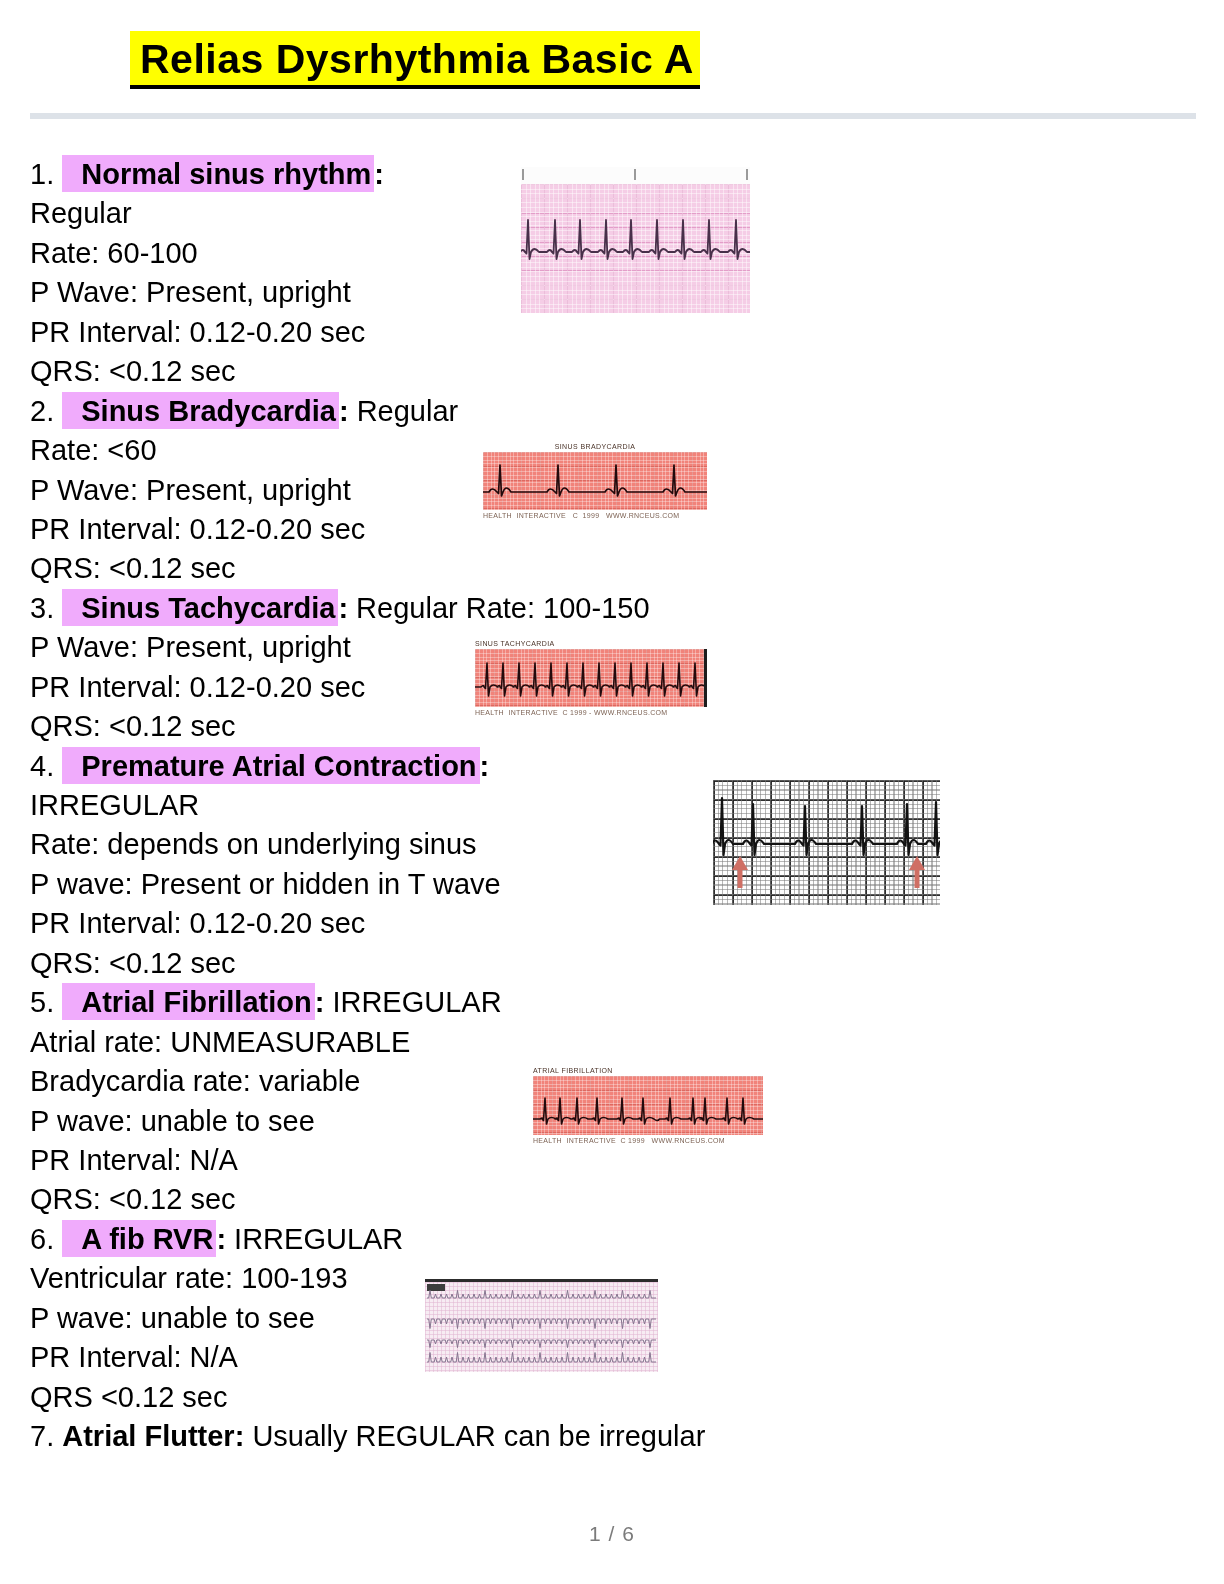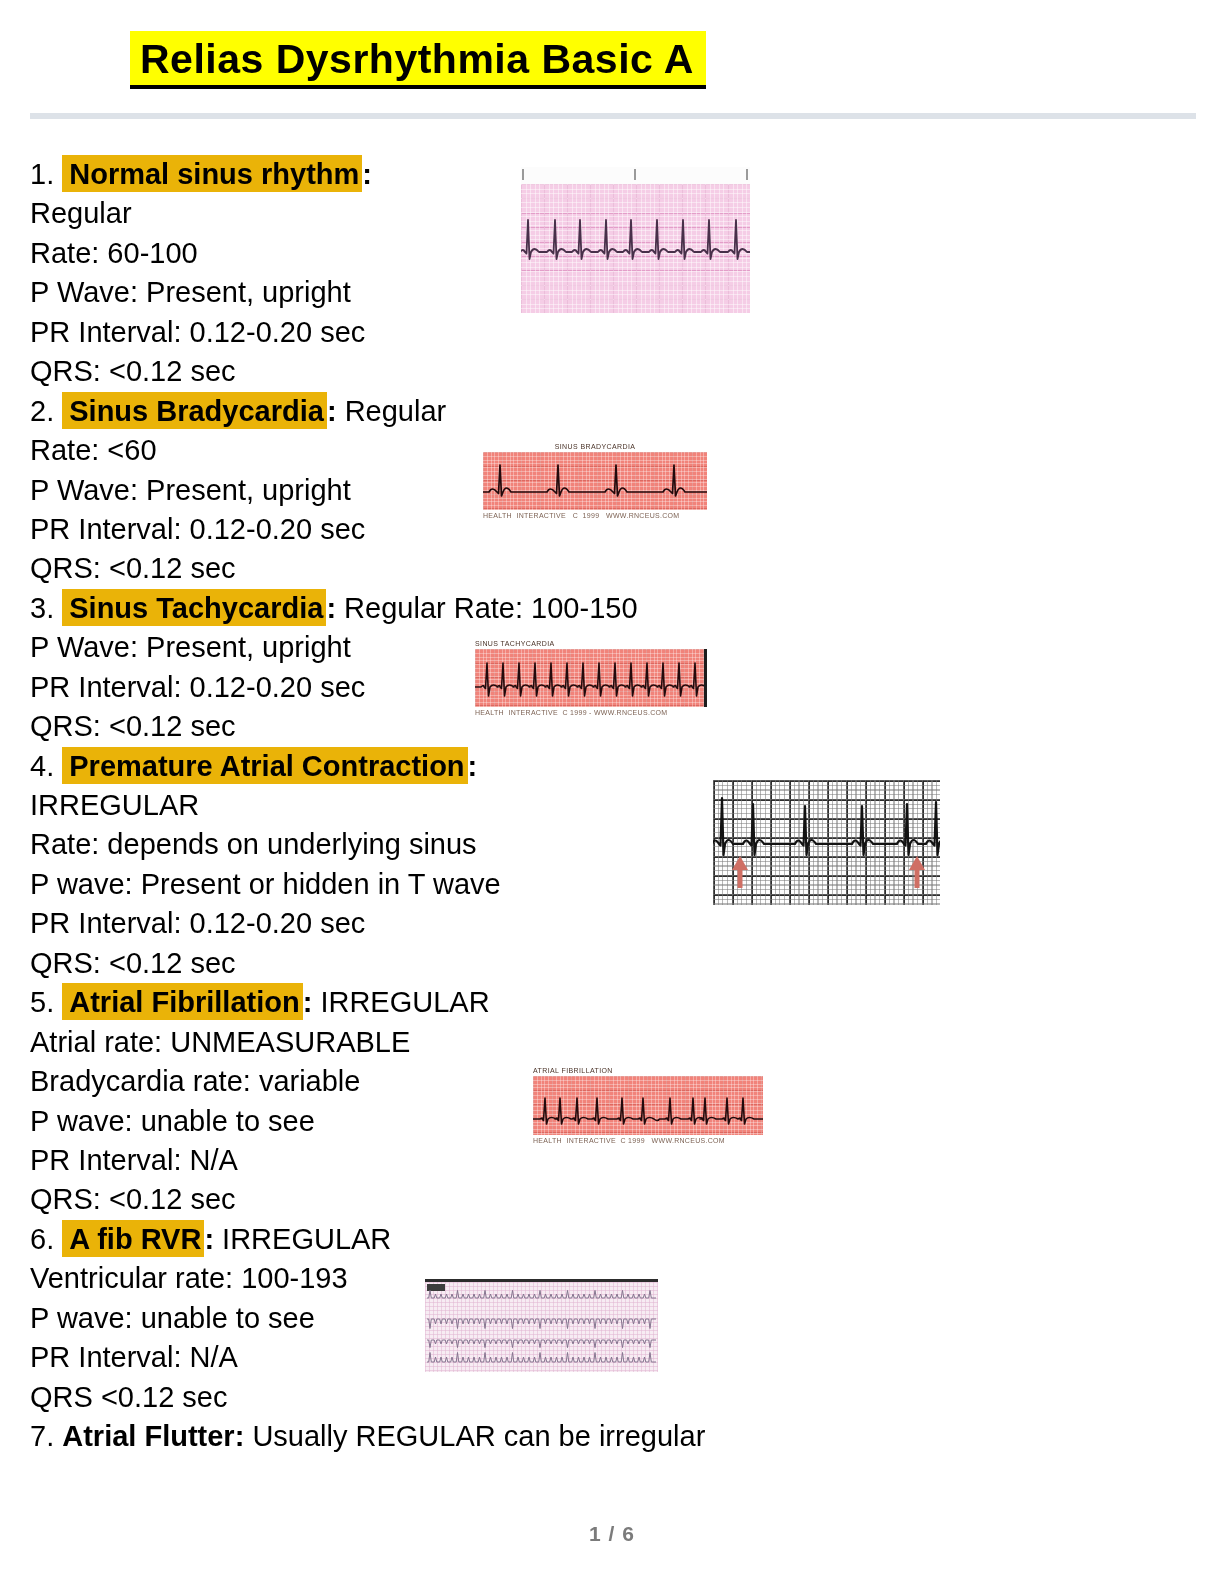--- a/index.html
+++ b/index.html
@@ -1,27 +1,27 @@
 <!DOCTYPE html>
 <html><head>
 <meta charset="utf-8">
 <style>
   html,body{margin:0;padding:0;background:#ffffff;}
   .page{position:relative;width:1224px;height:1584px;background:#ffffff;overflow:hidden;
         font-family:"Liberation Sans",sans-serif;color:#000;}
   .title-wrap{position:absolute;left:130px;top:36px;}
-  .title{font-size:41px;font-weight:bold;background:#ffff00;padding:5px 12px 3px 10px;
+  .title{font-size:41px;font-weight:bold;background:#ffff00;padding:5px 6px 3px 10px;
          border-bottom:4px solid #000;letter-spacing:0.5px;white-space:pre;}
   .divider{position:absolute;left:30px;right:28px;top:113px;height:6px;background:#dde2e8;}
   .content{position:absolute;left:30px;top:155px;width:900px;}
   .ln{height:39.45px;line-height:39.45px;font-size:29px;white-space:pre;}
   .b{font-weight:bold;}
-  .hl{background:#eab308;font-weight:bold;padding:3px 3px 2px 7px;}
+  .hl{background:#f0abfc;font-weight:bold;padding:3px 3px 2px 19px;}
   .footer{position:absolute;left:0;top:1522px;width:1224px;text-align:center;
-          font-size:21px;color:#7b7b7b;letter-spacing:1px;font-weight:bold;}
+          font-size:21px;color:#7b7b7b;letter-spacing:1px;}
 
   .fig{position:absolute;}
   .mini-label{font-size:7px;line-height:11px;color:#4a3328;letter-spacing:0.4px;white-space:pre;}
   .mini-credit{font-size:7px;line-height:12px;color:#7d6355;letter-spacing:0.3px;white-space:pre;}
   .strip{position:relative;overflow:hidden;}
   .strip svg{position:absolute;left:0;top:0;}
 
   
   .band{position:relative;height:17px;background:#fcfcfc;}
   .band .tick{position:absolute;top:2px;width:2px;height:11px;background:#9a9a9a;}

